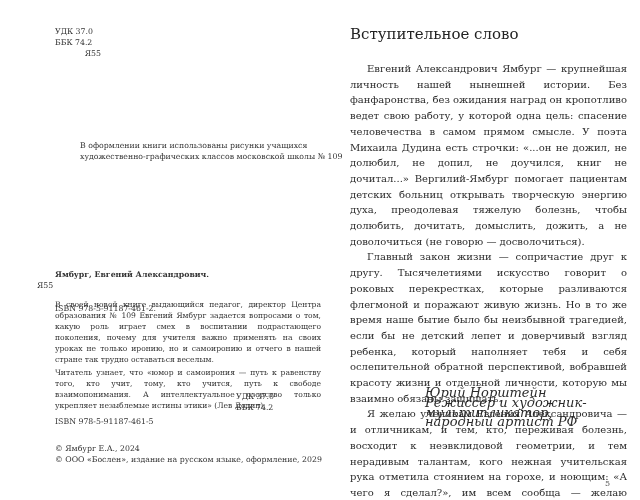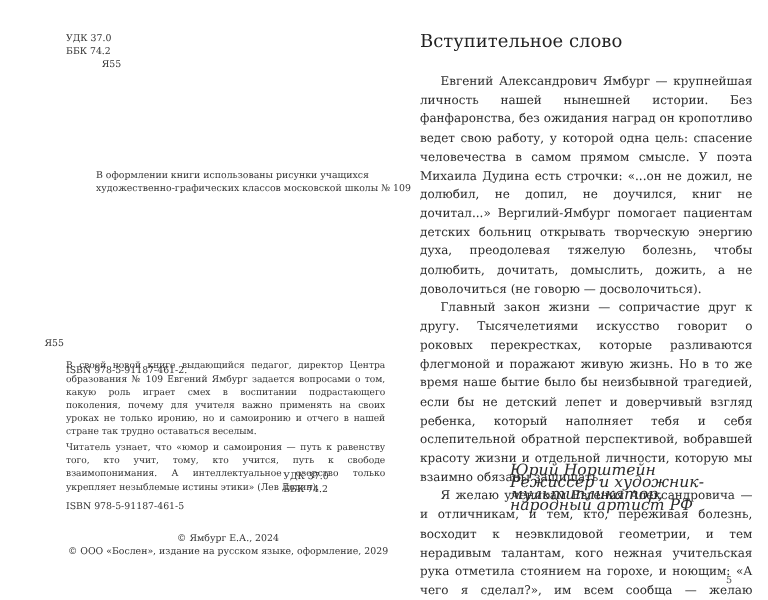--- a/index.html
+++ b/index.html
@@ -47,21 +47,21 @@
     text-align: justify; color: #333333;
   }
   .annotation-2 {
     left: 55px; top: 368px; width: 266px;
     font-size: 7.6px; line-height: 10.9px;
     text-align: justify; color: #333333;
   }
 
   .codes-bottom { left: 236px; top: 391px; width: 46px; }
   .isbn-bottom  { left: 55px; top: 416px; }
-  .copyright    { left: 55px; top: 443px; width: 270px; text-align: center; }
+  .copyright    { left: 55px; top: 443px; width: 270px; }
 
   
   .rp-heading {
     left: 350px; top: 24px; width: 280px;
     font-size: 15px; line-height: 20px;
     font-weight: normal; color: #222222;
     margin: 0;
   }
   .rp-body {
     left: 350px; top: 61px; width: 277px;
@@ -96,20 +96,21 @@
     <div class="ya">Я55</div>
   </div>
 
 
   <div class="abs lp-small preline artwork">В оформлении книги использованы рисунки учащихся
 художественно-графических классов московской школы № 109</div>
 
   <div class="abs lp-small catalog">
     <div class="marker">Я55</div>
     <div class="body">
+      <div class="author">Ямбург, Евгений Александрович.</div>
     </div>
   </div>
 
   <div class="abs lp-small isbn-catalog">ISBN 978-5-91187-461-2.</div>
 
   <div class="abs annotation-1">В своей новой книге выдающийся педагог, директор Центра образования № 109 Евгений Ямбург задается вопросами о том, какую роль играет смех в воспитании подрастающего поколения, почему для учителя важно применять на своих уроках не только иронию, но и самоиронию и отчего в нашей стране так трудно оставаться веселым.</div>
 
   <div class="abs annotation-2">Читатель узнает, что «юмор и самоирония — путь к равенству того, кто учит, тому, кто учится, путь к свободе взаимопонимания. А интеллектуальное озорство только укрепляет незыблемые истины этики» (Лев Додин).</div>
 
   <div class="abs lp-small codes-bottom">

